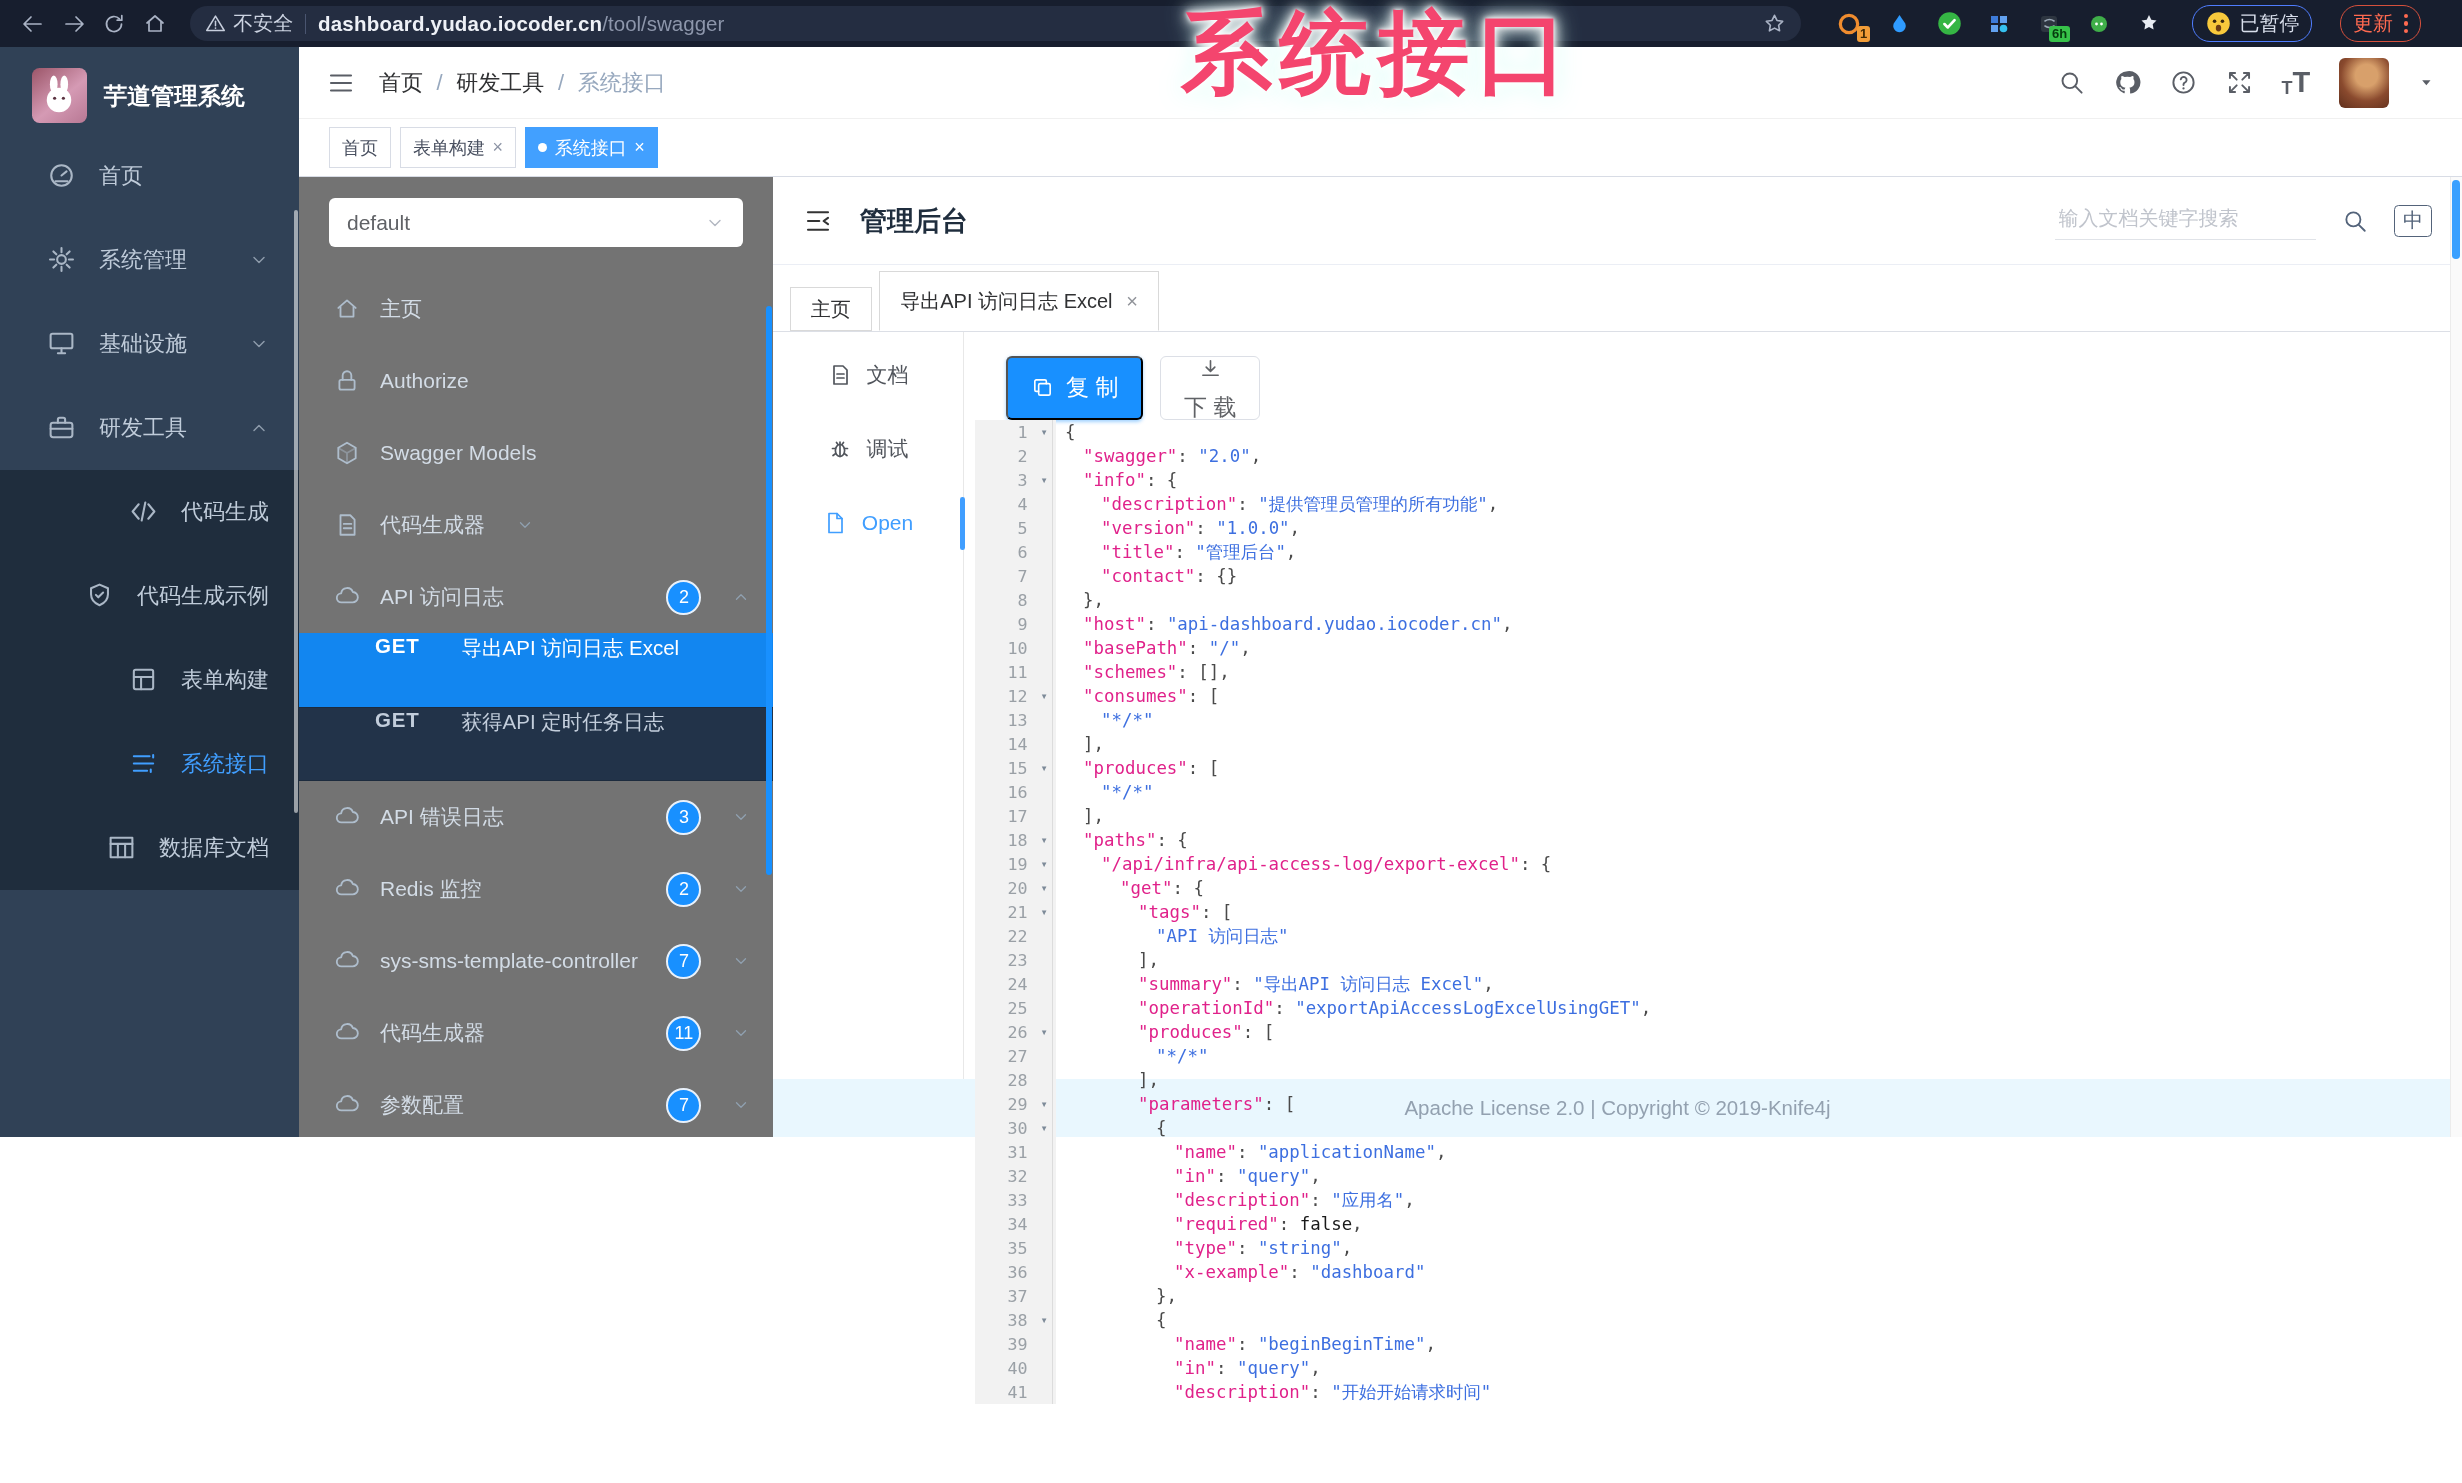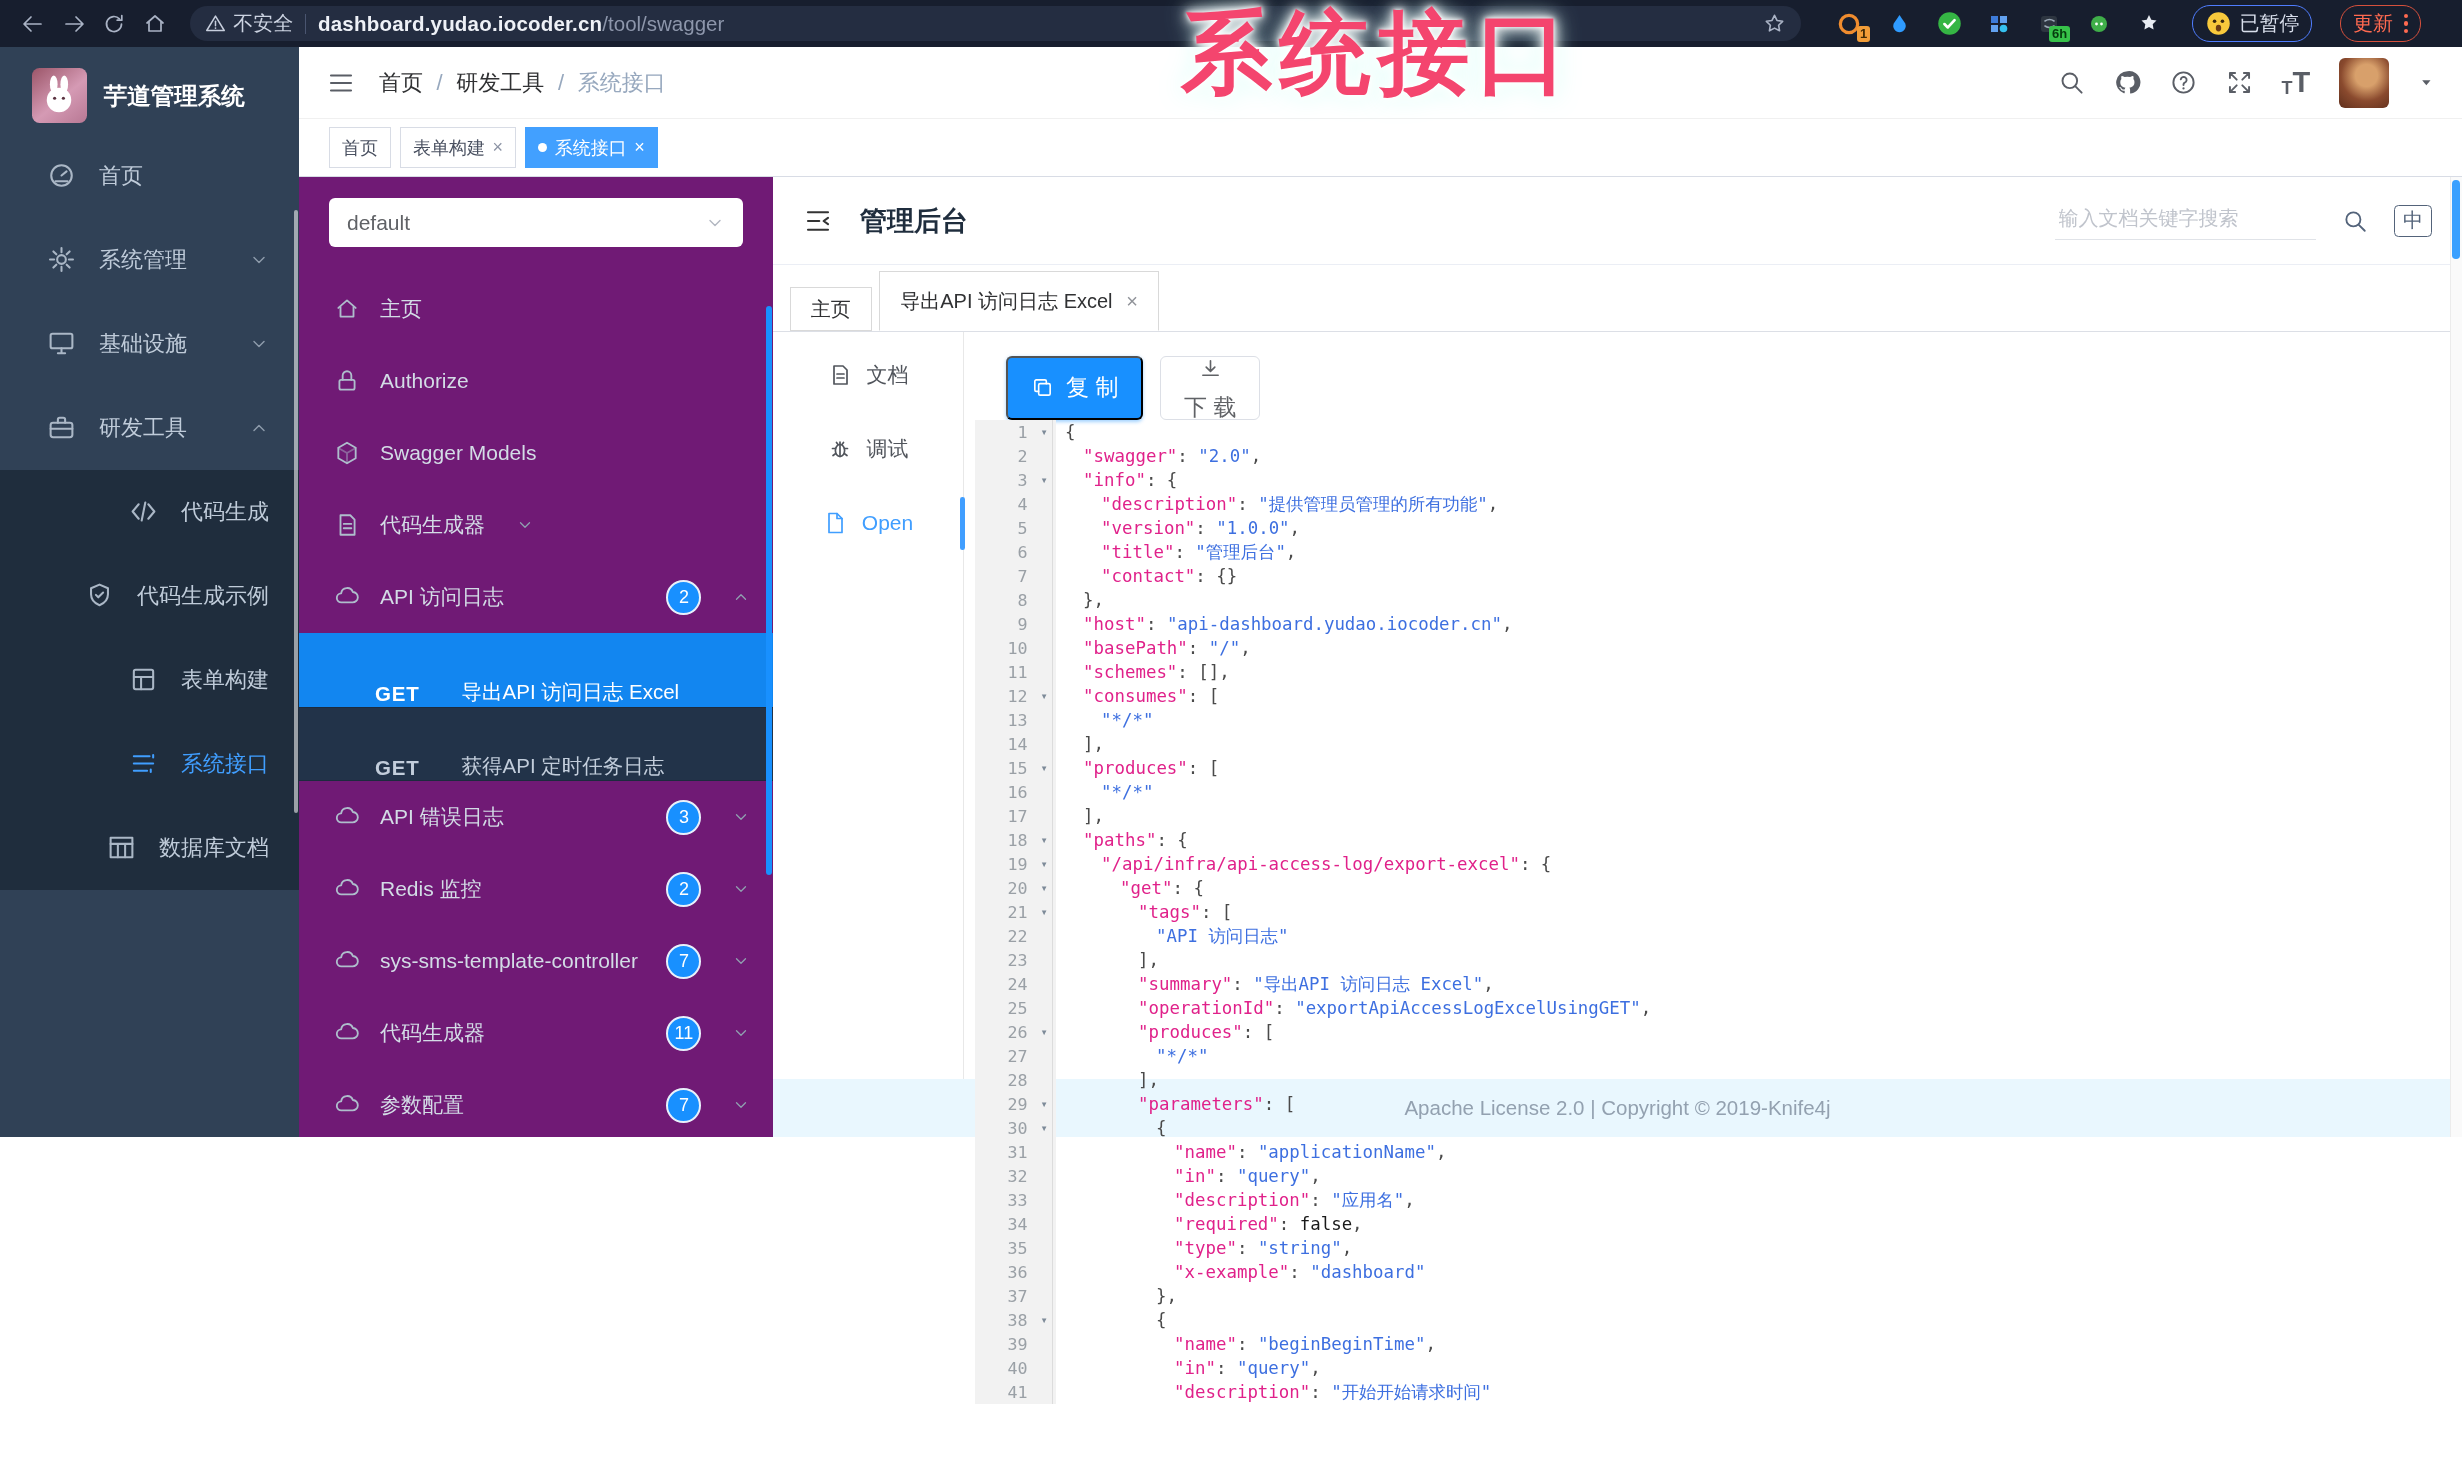--- a/index.html
+++ b/index.html
@@ -80,32 +80,32 @@
         display:flex;align-items:center;gap:9px;padding:0 30px;flex:0 0 auto;}
   .tag{height:39px;display:flex;align-items:center;gap:7.6px;padding:0 12px;border:0.8px solid #d8dce5;background:#fff;
        font-size:18px;color:#495060;cursor:pointer;}
   .tag .x{font-size:18px;color:#8d94a5;}
   .tag.active{background:#42a0ff;border-color:#42a0ff;color:#fff;}
   .tag.active .dot{width:9px;height:9px;border-radius:50%;background:#fff;}
   .tag.active .x{color:#fff;}
 
   
   .bodyrow{flex:1;display:flex;min-height:0;position:relative;}
-  .ksb{width:474px;background:#701a75;flex:0 0 auto;position:relative;overflow:hidden;color:#d3dce6;}
+  .ksb{width:474px;background:#737373;flex:0 0 auto;position:relative;overflow:hidden;color:#d3dce6;}
   .kselect{margin:21px 30px 26px 30px;height:49px;background:#fff;border-radius:6px;display:flex;align-items:center;
            padding:0 18px;font-size:21px;color:#606266;}
   .kselect .chev{margin-left:auto;color:#b3b8c2;width:20px;height:20px;}
   .k-item{height:72px;display:flex;align-items:center;padding:0 23px 0 35px;gap:20px;font-size:21px;cursor:pointer;}
   .k-item .ic{width:26px;height:26px;color:#aebdcc;flex:0 0 auto;}
   .k-item .ic svg{width:26px;height:26px;}
   .k-item .chev{width:18px;height:18px;color:#90a0b0;margin-left:10.6px;}
   .k-item .chev svg{width:18px;height:18px;}
   .k-badge{margin-left:auto;min-width:35px;height:35px;border-radius:17.4px;background:#1890ff;border:2.3px solid #e8f1fb;
      color:#fff;font-size:18px;display:flex;align-items:center;justify-content:center;padding:0 4.5px;box-sizing:border-box;}
-  .k-op{height:72px;display:flex;align-items:flex-end;gap:42px;padding-left:76px;font-size:20.5px;color:#c2cddb;
+  .k-op{height:72px;display:flex;align-items:flex-start;gap:42px;padding-left:76px;font-size:20.5px;color:#c2cddb;
         background:#223349;border-top:0.8px solid #1c2b3e;border-bottom:0.8px solid #1c2b3e;cursor:pointer;}
   .k-op .method{font-weight:600;letter-spacing:0.8px;}
   .k-op.active{background:#1286f0;color:#fff;border-color:#1286f0;}
   .ksb-scroll{position:absolute;right:1.5px;top:129px;width:6px;height:569px;background:#1890ff;border-radius:3px;}
 
   .content{flex:1;display:flex;flex-direction:column;min-width:0;position:relative;background:#fff;}
   .doc-hd{height:87px;display:flex;align-items:center;padding:0 30px;border-bottom:0.8px solid #ebeef5;flex:0 0 auto;}
   .collapse-ic{width:30px;height:30px;color:#333;margin-right:27px;}
   .collapse-ic svg{width:30px;height:30px;}
   .doc-title{font-size:27px;font-weight:700;color:#1f2d3d;}

